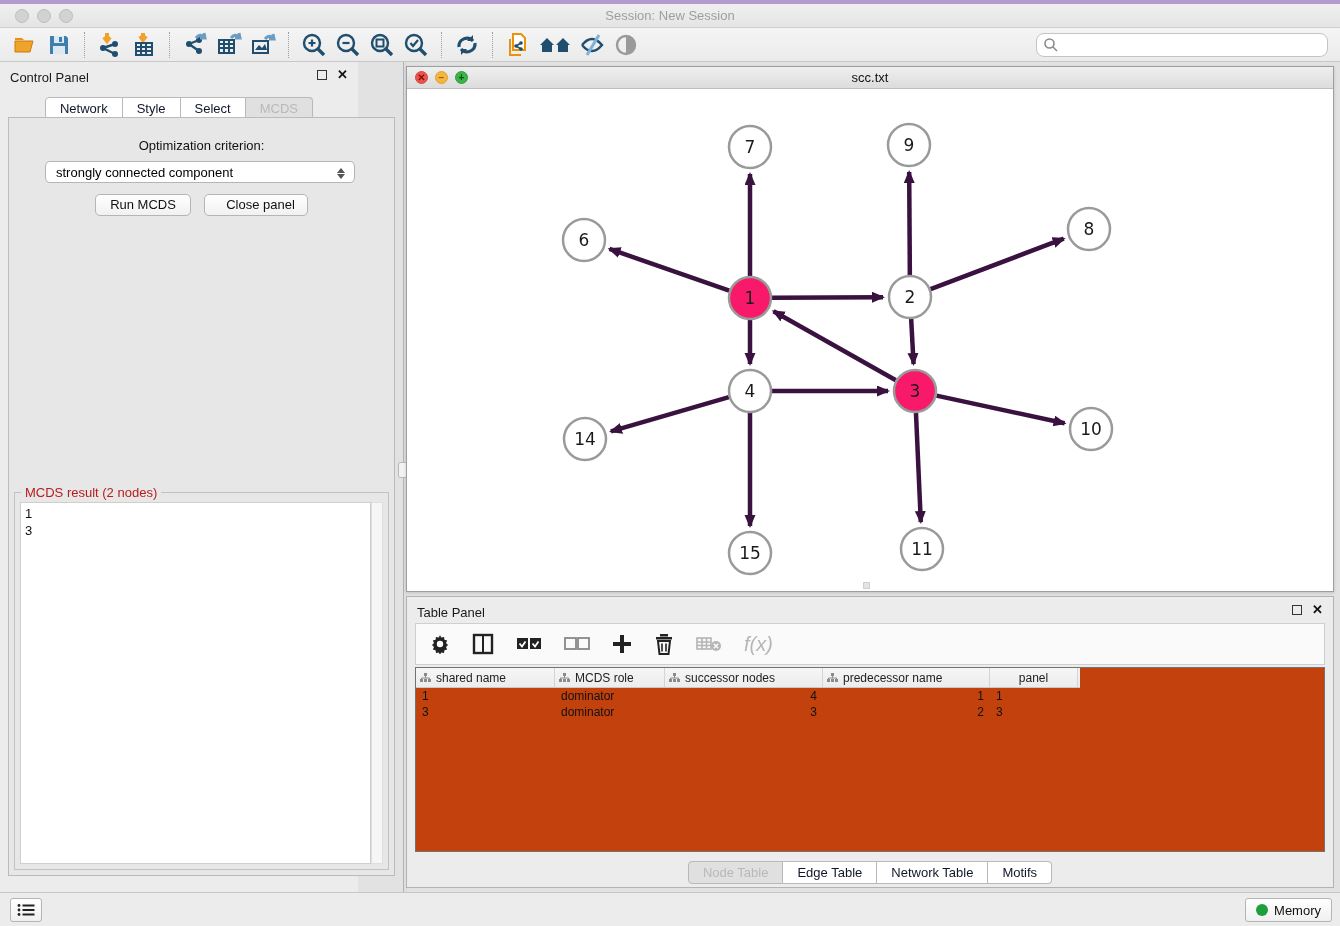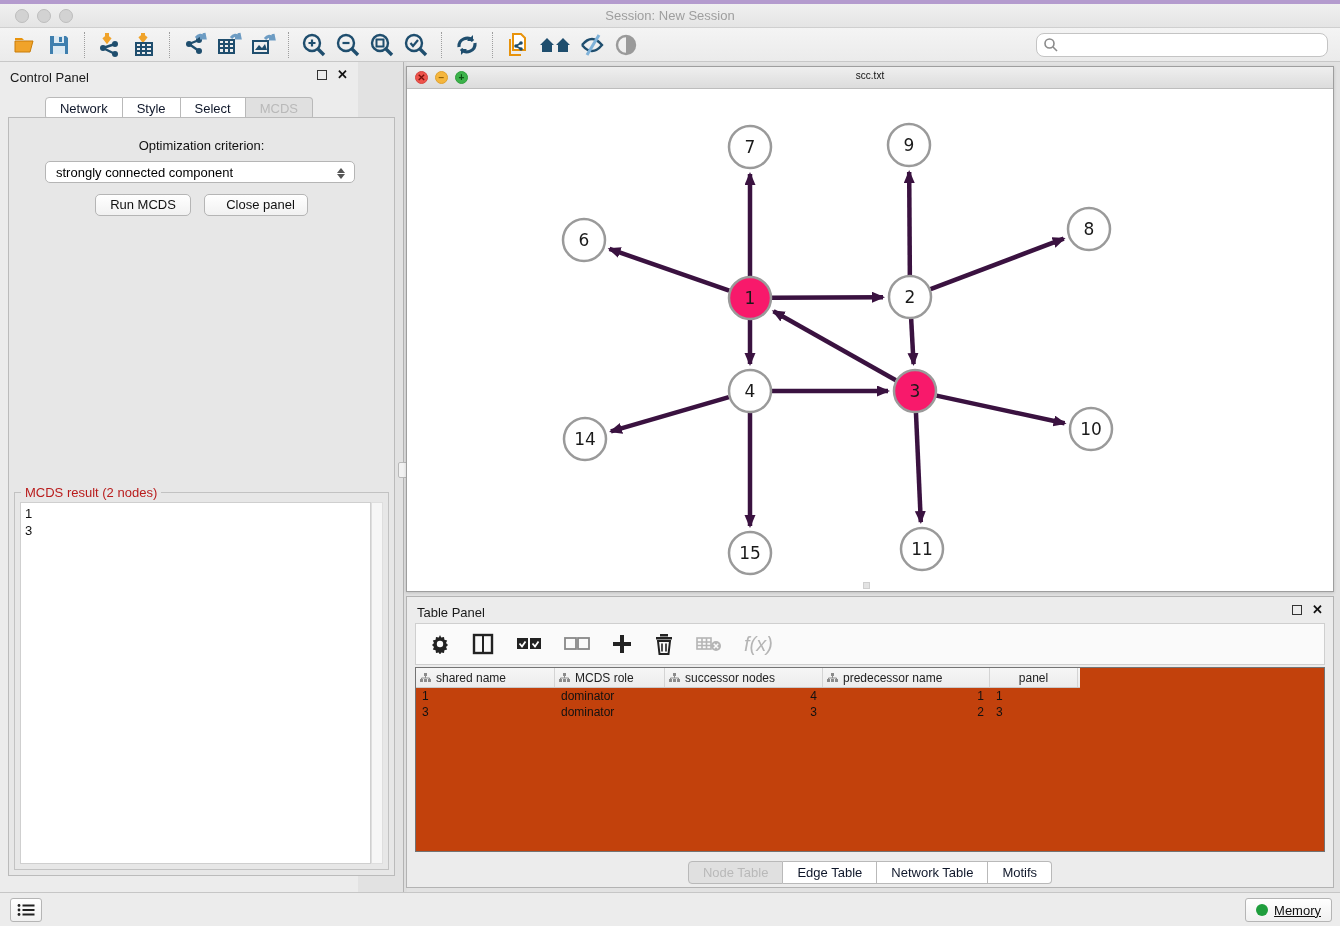--- a/index.html
+++ b/index.html
@@ -54,21 +54,21 @@
 
   
   .net-window { position:absolute; left:406px; top:66px; width:928px; height:526px; background:#fff;
     border:1px solid #9e9e9e; box-shadow:0 1px 3px rgba(0,0,0,.15); }
   .net-titlebar { position:absolute; left:0; top:0; width:100%; height:22px; background:linear-gradient(#efefef,#dcdcdc); border-bottom:1px solid #bdbdbd; }
   .nt-light { position:absolute; top:4px; width:13px; height:13px; border-radius:50%; font-size:10px; font-weight:bold;
     display:flex; align-items:center; justify-content:center; line-height:1; }
   .nt-red { background:#ee544c; border:1px solid #d64540; color:#7b100c; }
   .nt-yellow { background:#f5b63d; border:1px solid #dfa12f; color:#8e5f05; }
   .nt-green { background:#3cb24a; border:1px solid #2f9e3c; color:#0c5214; }
-  .net-title { position:absolute; top:3px; width:100%; text-align:center; font-size:10px; color:#111; }
+  .net-title { position:absolute; top:3px; width:100%; text-align:center; font-size:13px; color:#111; }
   .net-canvas { position:absolute; left:0; top:22px; width:926px; height:502px; background:#fff; }
   .net-resize { position:absolute; left:456px; bottom:2px; width:7px; height:7px; background:#e3e3e3; border:1px solid #cfcfcf; }
 
   
   .table-panel { position:absolute; left:406px; top:596px; width:928px; height:292px; background:#ececec; border:1px solid #b3b3b3; }
   .tp-toolbar { position:absolute; left:8px; top:26px; right:8px; height:42px; background:#fafafa; border:1px solid #cfcfcf;
     display:flex; align-items:center; gap:22px; padding-left:14px; }
   .tp-ico { display:flex; align-items:center; justify-content:center; }
   .fx { font-family:Liberation Sans, sans-serif; font-style:italic; font-size:20px; color:#b5b5b5; }
   .tbl-area { position:absolute; left:8px; top:70px; right:8px; height:185px; background:#c2410c; border:1px solid #737373; overflow:hidden; }
@@ -78,21 +78,21 @@
   .tbl-row { display:flex; height:16px; font-size:12px; color:#111; }
   .td-cell { padding:0 6px; line-height:16px; overflow:hidden; }
   .td-right { text-align:right; }
   .tp-tabs { position:absolute; left:0; bottom:3px; width:100%; display:flex; justify-content:center; }
 
   
   .statusbar { position:absolute; left:0; top:892px; width:1340px; height:34px; background:#ececec; border-top:1px solid #c6c6c6; }
   .sb-left-btn { position:absolute; left:10px; top:5px; width:32px; height:24px; background:linear-gradient(#fff,#f0f0f0);
     border:1px solid #b5b5b5; border-radius:3px; display:flex; align-items:center; justify-content:center; }
   .memory-btn { position:absolute; right:8px; top:5px; height:24px; padding:2px 10px; background:linear-gradient(#fff,#f0f0f0);
-    border:1px solid #b5b5b5; border-radius:3px; display:flex; align-items:center; gap:6px; font-size:13px; color:#111;text-decoration:underline; }
+    border:1px solid #b5b5b5; border-radius:3px; display:flex; align-items:center; gap:6px; font-size:13px; color:#111; }
   .mem-dot { width:12px; height:12px; border-radius:50%; background:#1f9e3d; }
   svg { display:block; }
 </style>
 </head>
 <body>
 
 <div class="top-stripe"></div>
 <div class="titlebar">
   <span class="traffic t-gray" style="left:15px"></span>
   <span class="traffic t-gray" style="left:37px"></span>

